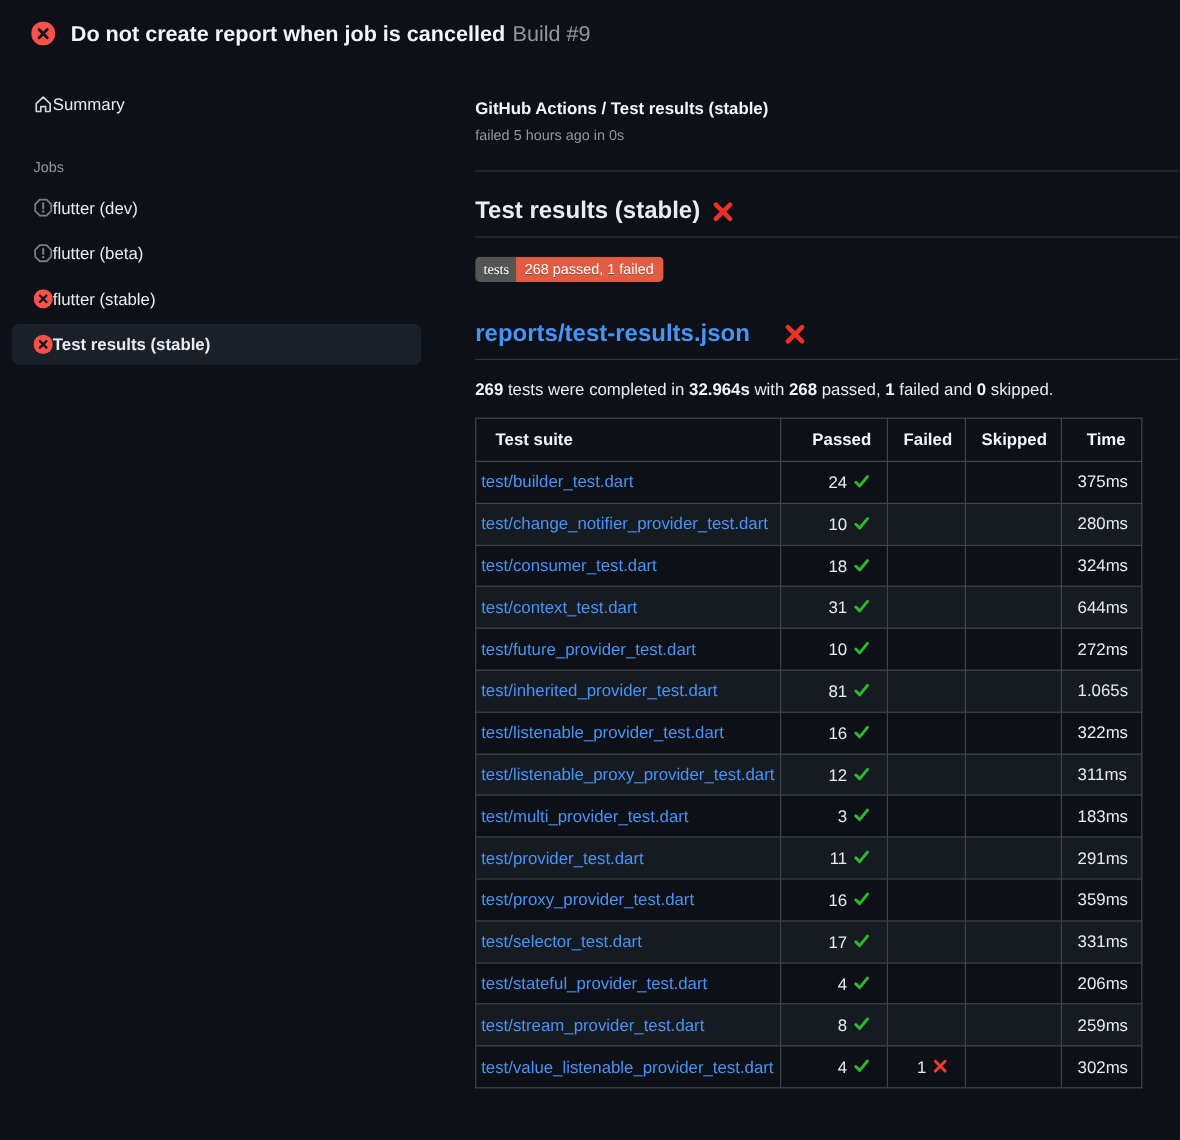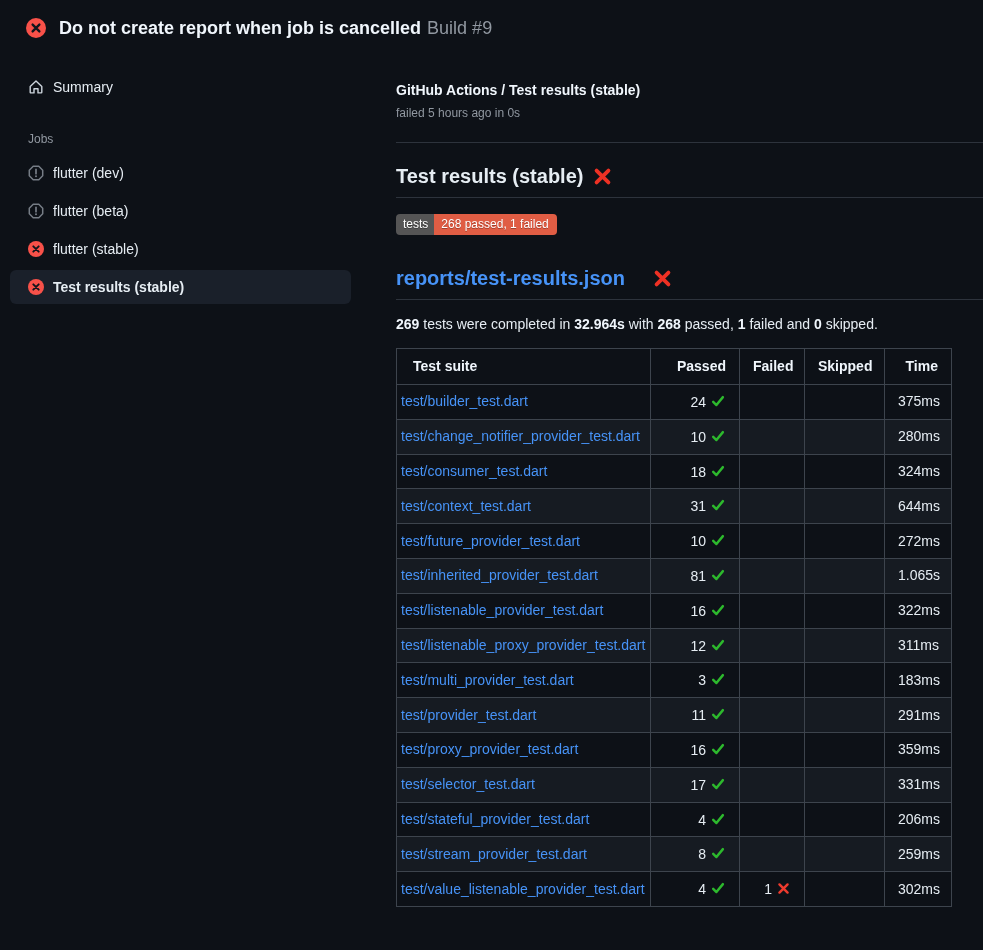--- a/index.html
+++ b/index.html
@@ -18,21 +18,21 @@
     align-items:center;
     padding-left:26px;
     gap:13px;
   }
   .top-title { font-size:18px; font-weight:bold; color:#f0f6fc; }
   .top-title .build { color:#9198a1; font-weight:normal; margin-left:6px; }
   
   .layout { display:flex; align-items:flex-start; }
   .sidebar { width:351px; flex:none; padding-top:14px; }
   .side-item {
-    display:flex; align-items:center; gap:9px;
+    display:flex; align-items:center; 
     margin:0 0 0 10px; padding:9px 12px 9px 18px;
     border-radius:6px; cursor:pointer;
     color:#e6edf3; font-size:14px;
   }
   .side-item.selected { background:#1a202a; font-weight:bold; }
   .side-item .lbl { white-space:nowrap; }
   .jobs-label { color:#9198a1; font-size:12px; margin:28px 0 10px 28px; }
   .job-item { margin-bottom:4px; }
   .icon16 { width:16px; height:16px; flex:none; display:block; }
   
@@ -45,21 +45,21 @@
     font-size:20px; line-height:26px; font-weight:bold; color:#e6edf3;
     margin-top:20px; padding-bottom:8px;
     border-bottom:1px solid #2d333c;
   }
   h2.section.report { margin-top:30px;gap:28px; }
   h2.section a { color:#4793f7; text-decoration:none; }
   
   .badge { display:inline-flex; margin-top:16px; font-size:12px; line-height:14px;
            border-radius:4px; overflow:hidden; color:#ffffff;
            text-shadow:0 1px 0 rgba(0,0,0,.3); }
-  .badge .b-label { background:#555555; padding:3px 6px 4px 7px; }
+  .badge .b-label { background:#555555; padding:3px 6px 4px 7px;font-family:Liberation Serif, serif; }
   .badge .b-value { background:#e05d44; padding:3px 8px 4px 7px;text-align:center; }
   
   .summary-line { margin-top:16px; font-size:14px; color:#e6edf3; }
   .summary-line b { color:#f0f6fc; }
   
   table.results {
     margin-top:16px; border-collapse:collapse; table-layout:fixed;
     width:555px; font-size:14px;
   }
   .results th, .results td { border:1px solid #3d444d; line-height:19px; }

